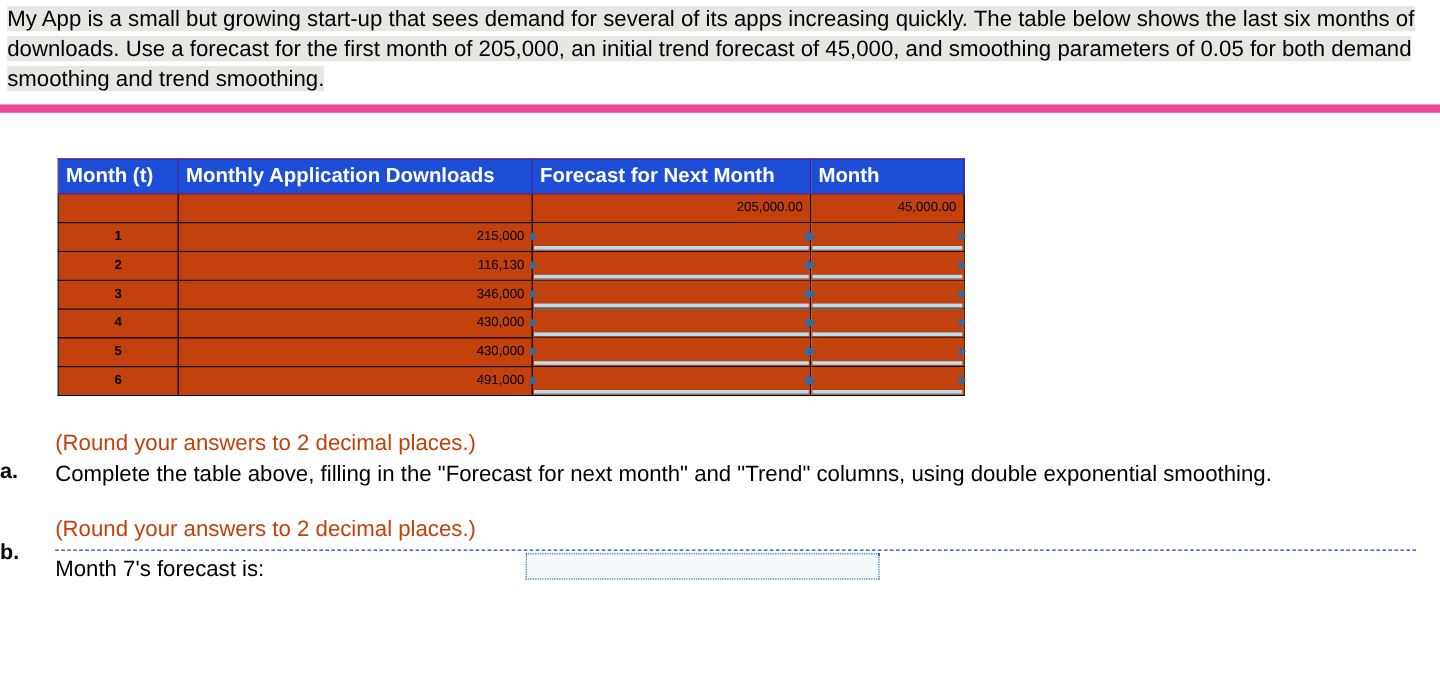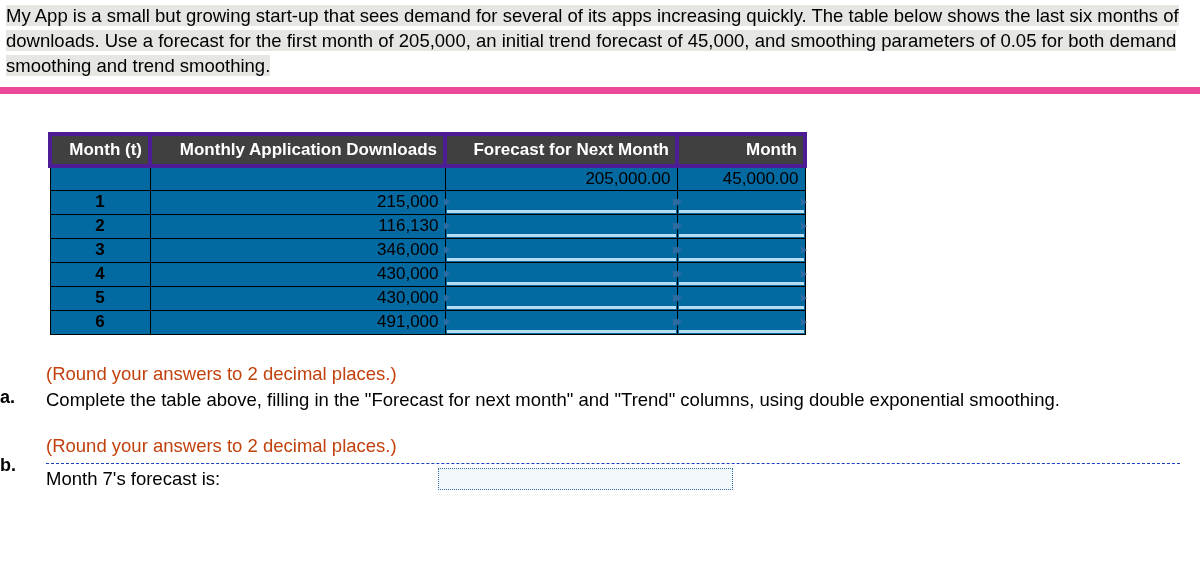--- a/index.html
+++ b/index.html
@@ -32,35 +32,35 @@
     font-size: 18px;
     font-weight: bold;
     padding-top: 26px;
   }
   .content-col { flex: 1; }
   .tbl-wrap { padding: 38px 0 0 48px; }
   table.data {
     border-collapse: collapse;
   }
   table.data th {
-    background: #404040;
+    background: #1d4ed8;
     color: #fff;
     font-weight: bold;
     font-size: 17px;
     padding: 4px 6px;
-    border: 4px solid #4c1d95;
-    text-align: right;
+    border: 1px solid #4c1d95;
+    text-align: left;
     white-space: nowrap;
   }
   table.data td {
     border: 1px solid #000;
-    font-size: 17px;
+    font-size: 11px;
     padding: 1px 6px;
     height: 24px;
-    background: #0369a1;
+    background: #c2410c;
     vertical-align: middle;
   }
   .col-month { width: 100px; text-align: center; font-weight: bold; }
   .col-dl    { width: 295px; text-align: right; margin-left: 33px; }
   .col-fc    { width: 232px; text-align: right; }
   .col-tr    { width: 128px; text-align: right; }
   .input-cell {
     background: #fff;
     position: relative;
   }
@@ -104,21 +104,21 @@
   .q-b { padding: 20px 0 0 0; }
   .inline-input {
     display: inline-block;
     width: 295px;
     height: 22px;
     border: 1px dotted #2d6ca2;
     background: #f2f8fc;
     vertical-align: middle;
     margin-left: 12px;
   }
-  .b-line { display: flex; align-items: center; }
+  .b-line { display: flex; }
 </style>
 </head>
 <body>
 
 <div class="intro">
   <span class="hl">My App is a small but growing start-up that sees demand for several of its apps increasing quickly. The table below shows the last six months of downloads. Use a forecast for the first month of 205,000, an initial trend forecast of 45,000, and smoothing parameters of 0.05 for both demand smoothing and trend smoothing.</span>
 </div>
 
 <div class="tbl-wrap">
   <table class="data">

